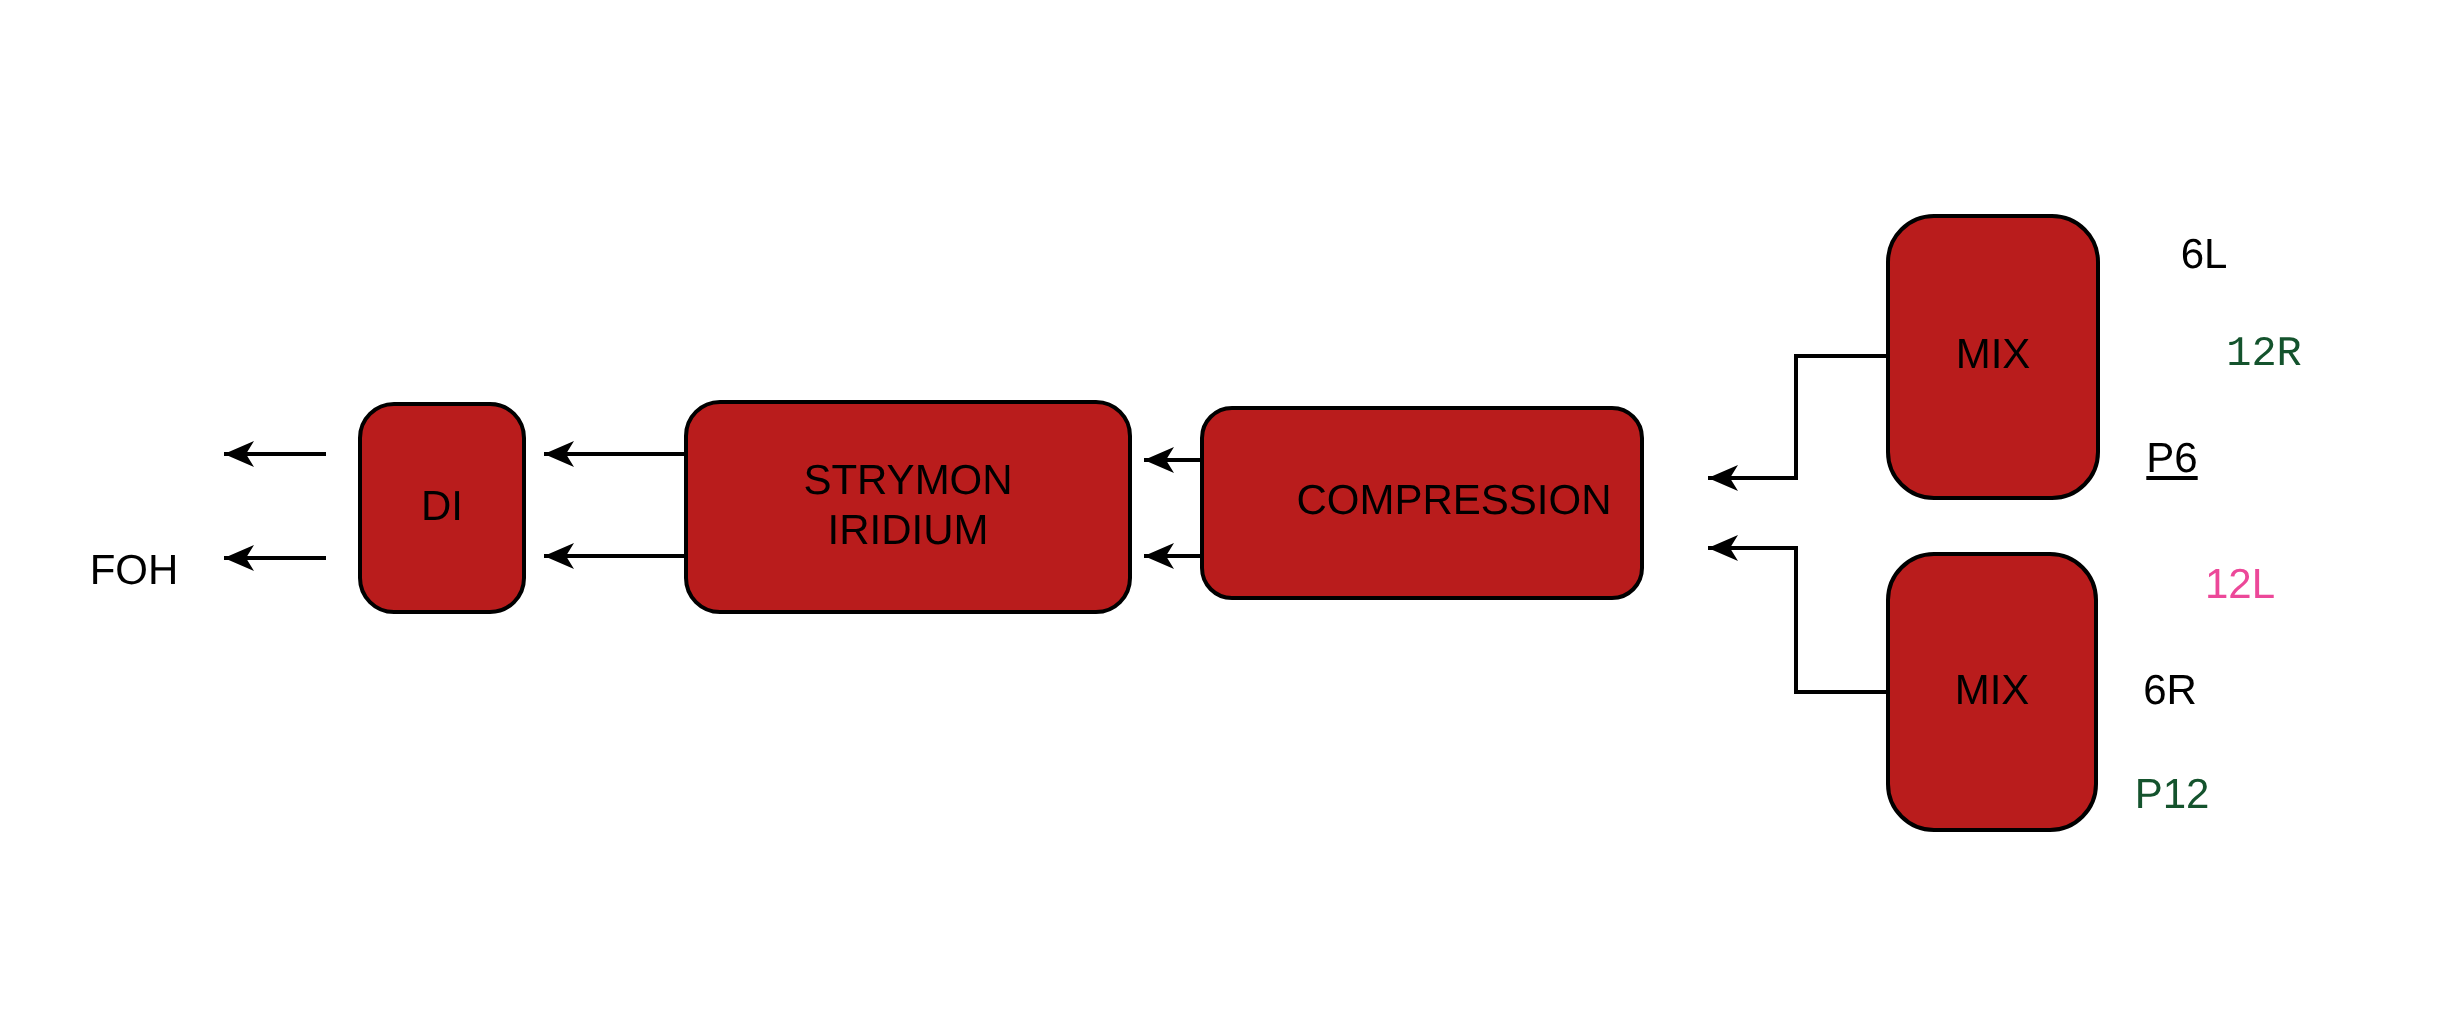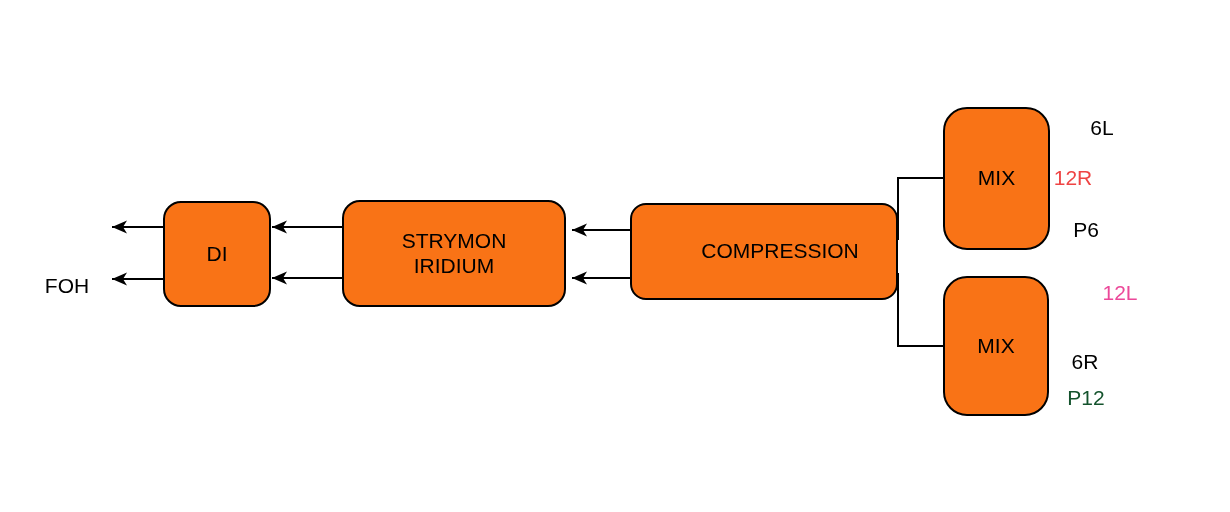--- a/index.html
+++ b/index.html
@@ -19,21 +19,21 @@
     position: absolute;
     left: 0;
     top: 0;
     width: 1230px;
     height: 512px;
   }
   .node {
     position: absolute;
     box-sizing: border-box;
     border: 2px solid #000000;
-    background: #f97316;
+    background: #b91c1c;
     display: flex;
     align-items: center;
     justify-content: center;
     text-align: center;
     font-size: 21px;
     line-height: 1.15;
     color: #000000;
     white-space: pre-line;
   }
   .flabel {
@@ -64,29 +64,29 @@
         <polyline class="connector" points="163,279 112,279" stroke="#000000" marker-end="url(#arrowhead)"></polyline>
         <polyline class="connector" points="342,227 272,227" stroke="#000000" marker-end="url(#arrowhead)"></polyline>
         <polyline class="connector" points="342,278 272,278" stroke="#000000" marker-end="url(#arrowhead)"></polyline>
         <polyline class="connector" points="630,230 572,230" stroke="#000000" marker-end="url(#arrowhead)"></polyline>
         <polyline class="connector" points="630,278 572,278" stroke="#000000" marker-end="url(#arrowhead)"></polyline>
         <polyline class="connector" points="943,178 898,178 898,239 854,239" stroke="#000000" marker-end="url(#arrowhead)"></polyline>
         <polyline class="connector" points="943,346 898,346 898,274 854,274" stroke="#000000" marker-end="url(#arrowhead)"></polyline>
       </g>
   </svg>
   <div id="node-layer">
-      <div class="node" style="left: 163px; top: 201px; width: 108px; height: 106px; border-radius: 18px; border-color: rgb(0, 0, 0); color: rgb(0, 0, 0);"><span>DI</span></div>
+      <div class="node" style="left: 179px; top: 201px; width: 84px; height: 106px; border-radius: 18px; border-color: rgb(0, 0, 0); color: rgb(0, 0, 0);"><span>DI</span></div>
       <div class="node" style="left: 342px; top: 200px; width: 224px; height: 107px; border-radius: 18px; border-color: rgb(0, 0, 0); color: rgb(0, 0, 0);"><span>STRYMON
 IRIDIUM</span></div>
-      <div class="node" style="left: 630px; top: 203px; width: 268px; height: 97px; border-radius: 16px; border-color: rgb(0, 0, 0); color: rgb(0, 0, 0); padding-left: 32px;"><span>COMPRESSION</span></div>
+      <div class="node" style="left: 600px; top: 203px; width: 222px; height: 97px; border-radius: 16px; border-color: rgb(0, 0, 0); color: rgb(0, 0, 0); padding-left: 32px;"><span>COMPRESSION</span></div>
       <div class="node" style="left: 943px; top: 107px; width: 107px; height: 143px; border-radius: 24px; border-color: rgb(0, 0, 0); color: rgb(0, 0, 0);"><span>MIX</span></div>
       <div class="node" style="left: 943px; top: 276px; width: 106px; height: 140px; border-radius: 24px; border-color: rgb(0, 0, 0); color: rgb(0, 0, 0);"><span>MIX</span></div>
     </div>
   <div id="label-layer">
       <div class="flabel" style="left: 67px; top: 253px; color: rgb(0, 0, 0); margin-top: 33px;">FOH</div>
       <div class="flabel" style="left: 1086px; top: 128px; color: rgb(0, 0, 0); margin-left: 16px;">6L</div>
-      <div class="flabel" style="left: 1073px; top: 178px; color: #ef4444;">12R</div>
-      <div class="flabel" style="left: 1086px; top: 230px; color: rgb(0, 0, 0);">P6</div>
+      <div class="flabel" style="left: 1132px; top: 178px; color: #14532d; font-family: Liberation Mono, monospace;">12R</div>
+      <div class="flabel" style="left: 1086px; top: 230px; color: rgb(0, 0, 0); text-decoration: underline;">P6</div>
       <div class="flabel" style="left: 1120px; top: 293px; color: #ec4899;">12L</div>
-      <div class="flabel" style="left: 1085px; top: 346px; color: rgb(0, 0, 0); margin-top: 16px;">6R</div>
+      <div class="flabel" style="left: 1085px; top: 346px; color: rgb(0, 0, 0);">6R</div>
       <div class="flabel" style="left: 1086px; top: 398px; color: #14532d;">P12</div>
     </div>
 </div>
 
 </body></html>

